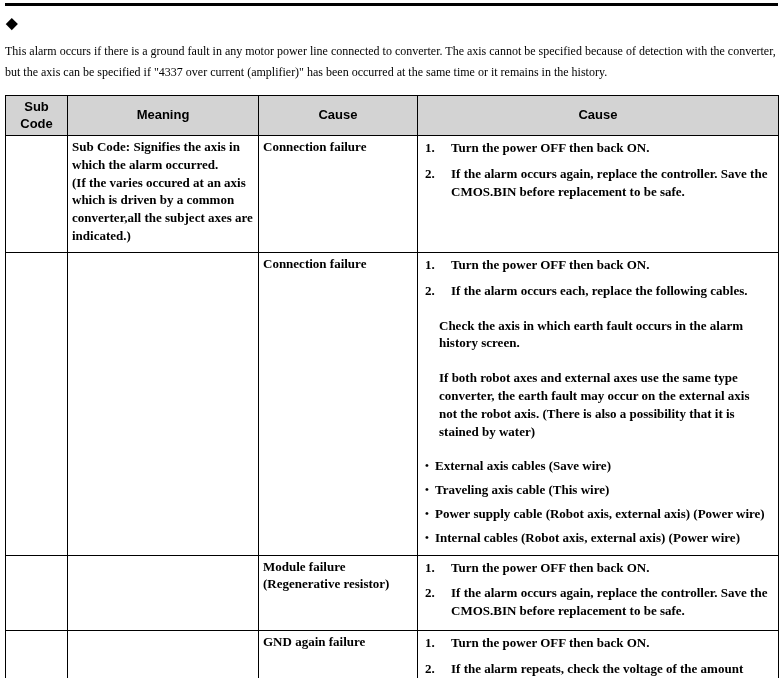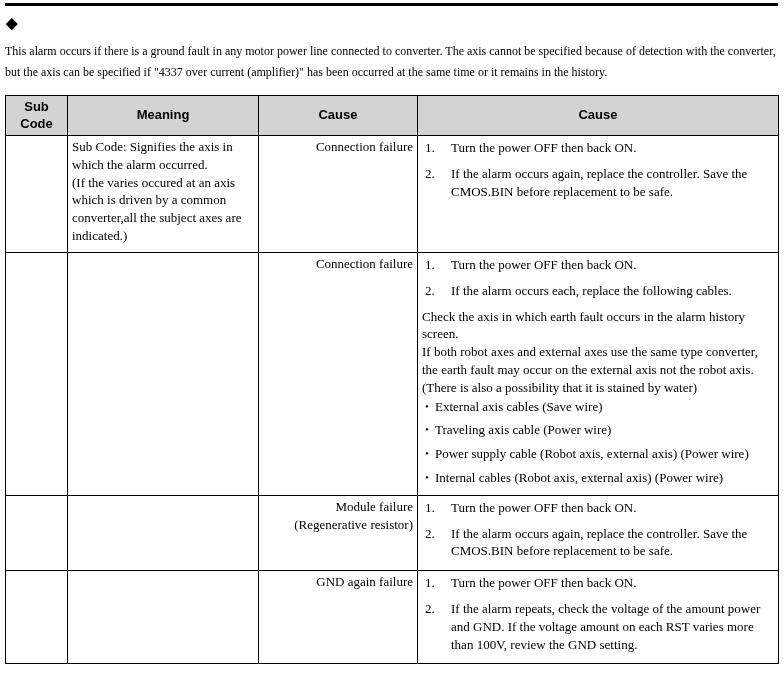--- a/index.html
+++ b/index.html
@@ -55,32 +55,33 @@
     font-weight: bold;
     text-align: center;
     vertical-align: middle;
     padding: 2px;
     line-height: 1.25;
     height: 40px;
   }
   .alarm-table td {
     padding: 2px 4px;
     line-height: 17.8px;
+    font-weight: bold;
   }
   tbody tr:nth-child(1) { height: 117px; }
   tbody tr:nth-child(2) { height: 242px; }
   tbody tr:nth-child(3) { height: 65px; }
   tbody tr:nth-child(4) { height: 82px; }
 
   .num-item { display: flex; margin: 1px 0 8px 0; }
   .num { flex: none; width: 29px; padding-left: 3px; }
-  .para { margin: 0; }
+  .para { margin: 17px; }
   .bullet-item { display: flex; margin: 1px 0 6px 0; }
   .bullet { flex: none; width: 13px; padding-left: 3px; font-size: 11px; }
-  .cause-line { margin: 0; text-align: right; }
+  .cause-line { margin: 0; }
   .meaning-line { margin: 0; }
 </style>
 </head>
 <body>
 
 <div class="page">
 
   <div class="top-rule"></div>
 
   <div class="title-row">
@@ -141,21 +142,21 @@
               <span>If the alarm occurs each, replace the following cables.</span>
             </div>
             <div class="para">Check the axis in which earth fault occurs in the alarm history screen.</div>
             <div class="para">If both robot axes and external axes use the same type converter, the earth fault may occur on the external axis not the robot axis. (There is also a possibility that it is stained by water)</div>
             <div class="bullet-item">
               <span class="bullet">•</span>
               <span>External axis cables (Save wire)</span>
             </div>
             <div class="bullet-item">
               <span class="bullet">•</span>
-              <span>Traveling axis cable (Power wire)</span>
+              <span>Traveling axis cable (This wire)</span>
             </div>
             <div class="bullet-item">
               <span class="bullet">•</span>
               <span>Power supply cable (Robot axis, external axis) (Power wire)</span>
             </div>
             <div class="bullet-item">
               <span class="bullet">•</span>
               <span>Internal cables (Robot axis, external axis) (Power wire)</span>
             </div>
           </td>

